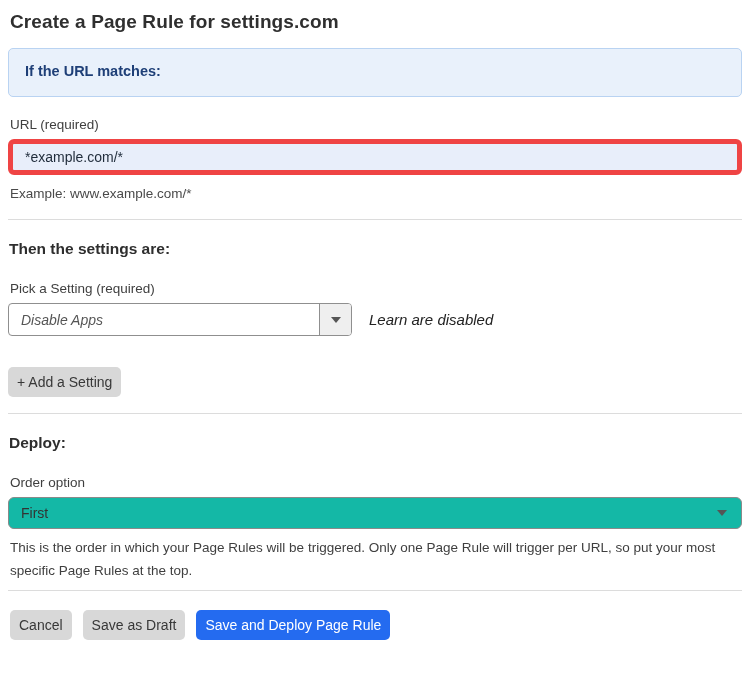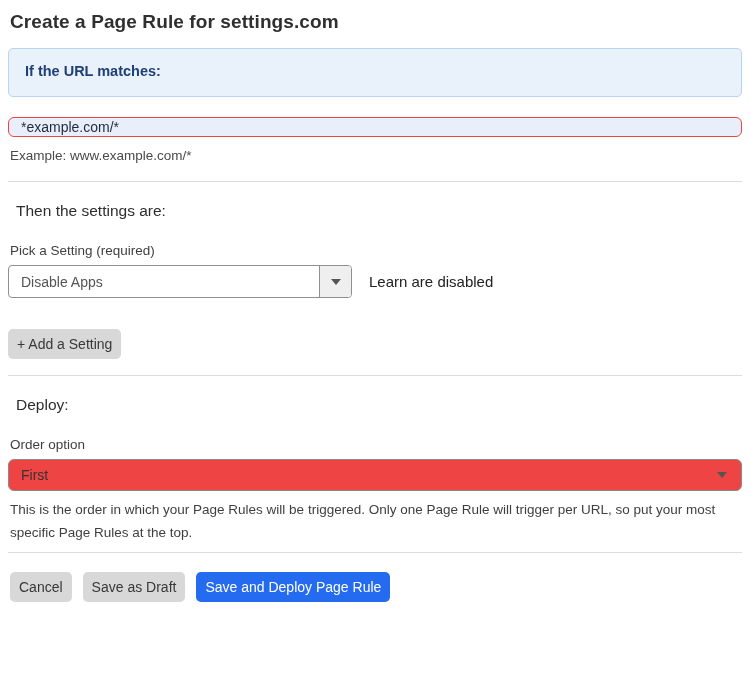--- a/index.html
+++ b/index.html
@@ -41,23 +41,23 @@
 
   .field-label {
     font-size: 13.5px;
     color: #3f3f3f;
     margin: 20px 0 7px 2px;
     display: block;
   }
 
   .url-input {
     width: 734px;
-    height: 20px;
+    height: 36px;
     background: #e8eefa;
-    border: 1px solid #ef4444;
+    border: 5px solid #ef4444;
     border-radius: 6px;
     padding: 0 12px;
     font-family: "Liberation Sans", sans-serif;
     font-size: 14px;
     color: #1f2b3a;
     outline: none;
     display: block;
   }
 
   .helper-text {
@@ -68,26 +68,26 @@
   }
 
   hr.divider {
     border: none;
     border-top: 1px solid #dcdcdc;
     margin: 14px 0 0 0;
   }
 
   h2.section-heading {
     font-size: 15.5px;
-    font-weight: 400;
+    font-weight: 700;
     color: #2e2e2e;
-    margin: 20px 0 0 8px;
-  }
-
-  .setting-row { display: flex; align-items: center; margin-top: 6px; }
+    margin: 20px 0 0 1px;
+  }
+
+  .setting-row { display: flex; align-items: center; margin-top: 6px; font-style: italic; }
 
   .setting-dropdown {
     width: 344px;
     height: 33px;
     border: 1px solid #8f8f8f;
     border-radius: 4px;
     background: #ffffff;
     display: flex;
     align-items: stretch;
     overflow: hidden;
@@ -134,21 +134,21 @@
   }
   .btn-gray { background: #d8d8d8; color: #383838; }
   .btn-add { margin-top: 31px; height: 30px; }
   .btn-blue { background: #246bf0; color: #ffffff; }
 
   .order-select {
     width: 734px;
     height: 32px;
     border: 1px solid #8a8a8a;
     border-radius: 6px;
-    background: #ef4444;
+    background: #14b8a6;
     display: flex;
     align-items: center;
     justify-content: space-between;
     padding: 0 14px 0 12px;
     margin-top: 7px;
     font-size: 14px;
     color: #333333;
     cursor: pointer;
   }
 
@@ -172,20 +172,21 @@
 <body>
 
 <div class="container">
 
   <h1 class="page-title">Create a Page Rule for settings.com</h1>
 
   <div class="info-box">
     <div class="info-heading">If the URL matches:</div>
   </div>
 
+  <label class="field-label" style="margin-top:0;">URL (required)</label>
   <input class="url-input" type="text" value="*example.com/*" style="">
   <div class="helper-text">Example: www.example.com/*</div>
 
   <hr class="divider">
 
   <h2 class="section-heading">Then the settings are:</h2>
 
   <label class="field-label" style="margin-top:23px;">Pick a Setting (required)</label>
 
   <div class="setting-row">

